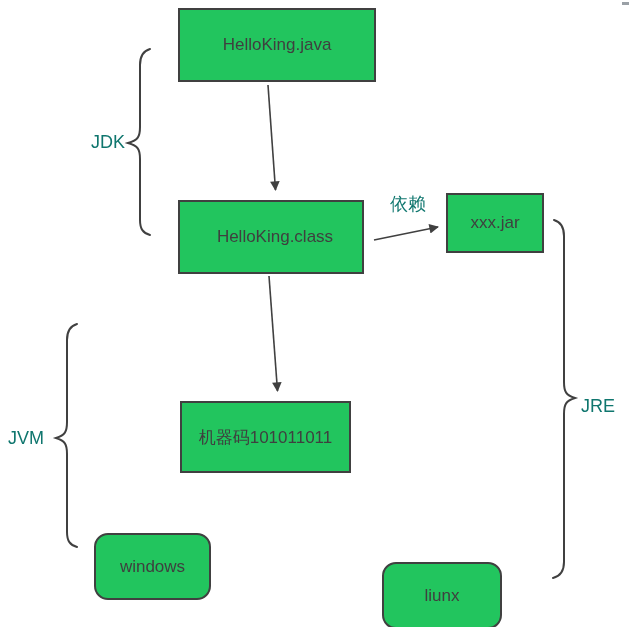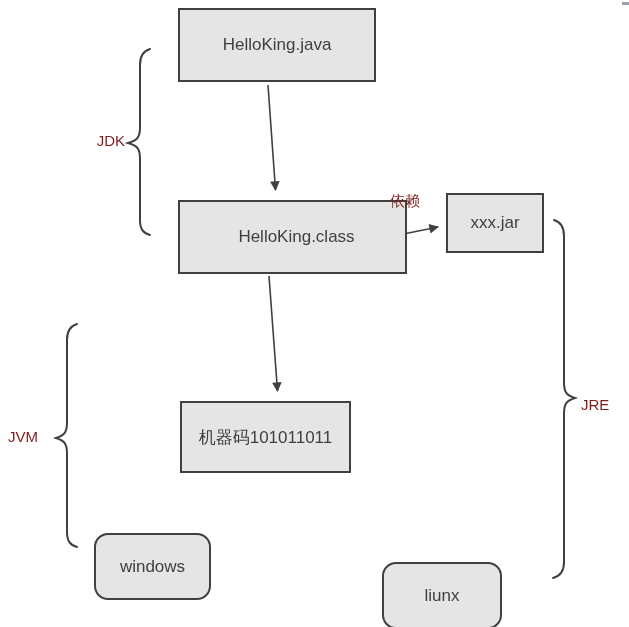--- a/index.html
+++ b/index.html
@@ -19,39 +19,39 @@
     position: absolute;
     left: 0;
     top: 0;
     width: 629px;
     height: 627px;
   }
   .node {
     position: absolute;
     box-sizing: border-box;
     border: 2px solid #404040;
-    background: #e5e5e5;
+    background: #22c55e;
     color: #3f3f3f;
     font-size: 17px;
     display: flex;
     align-items: center;
     justify-content: center;
     white-space: nowrap;
   }
   .node.rounded {
     border-radius: 14px;
   }
   .free-label {
     position: absolute;
-    color: #7f1d1d;
-    font-size: 15px;
+    color: #0f766e;
+    font-size: 18px;
     white-space: nowrap;
   }
   #node-java    { left: 178px; top: 8px;   width: 198px; height: 74px; }
-  #node-class   { left: 178px; top: 200px; width: 229px; height: 74px; padding-left: 8px; }
+  #node-class   { left: 178px; top: 200px; width: 186px; height: 74px; padding-left: 8px; }
   #node-jar     { left: 446px; top: 193px; width: 98px; height: 60px; }
   #node-machine { left: 180px; top: 401px; width: 171px; height: 72px; }
   #node-windows { left: 94px;  top: 533px; width: 117px; height: 67px; }
   #node-liunx   { left: 382px; top: 562px; width: 120px; height: 67px; }
 
   #label-jdk    { left: 85px;  top: 132px; width: 40px; text-align: right; }
   #label-jvm    { left: 8px;   top: 428px; width: 42px; text-align: left; }
   #label-jre    { left: 581px; top: 396px; }
   #label-depend { left: 390px; top: 192px; }
 

